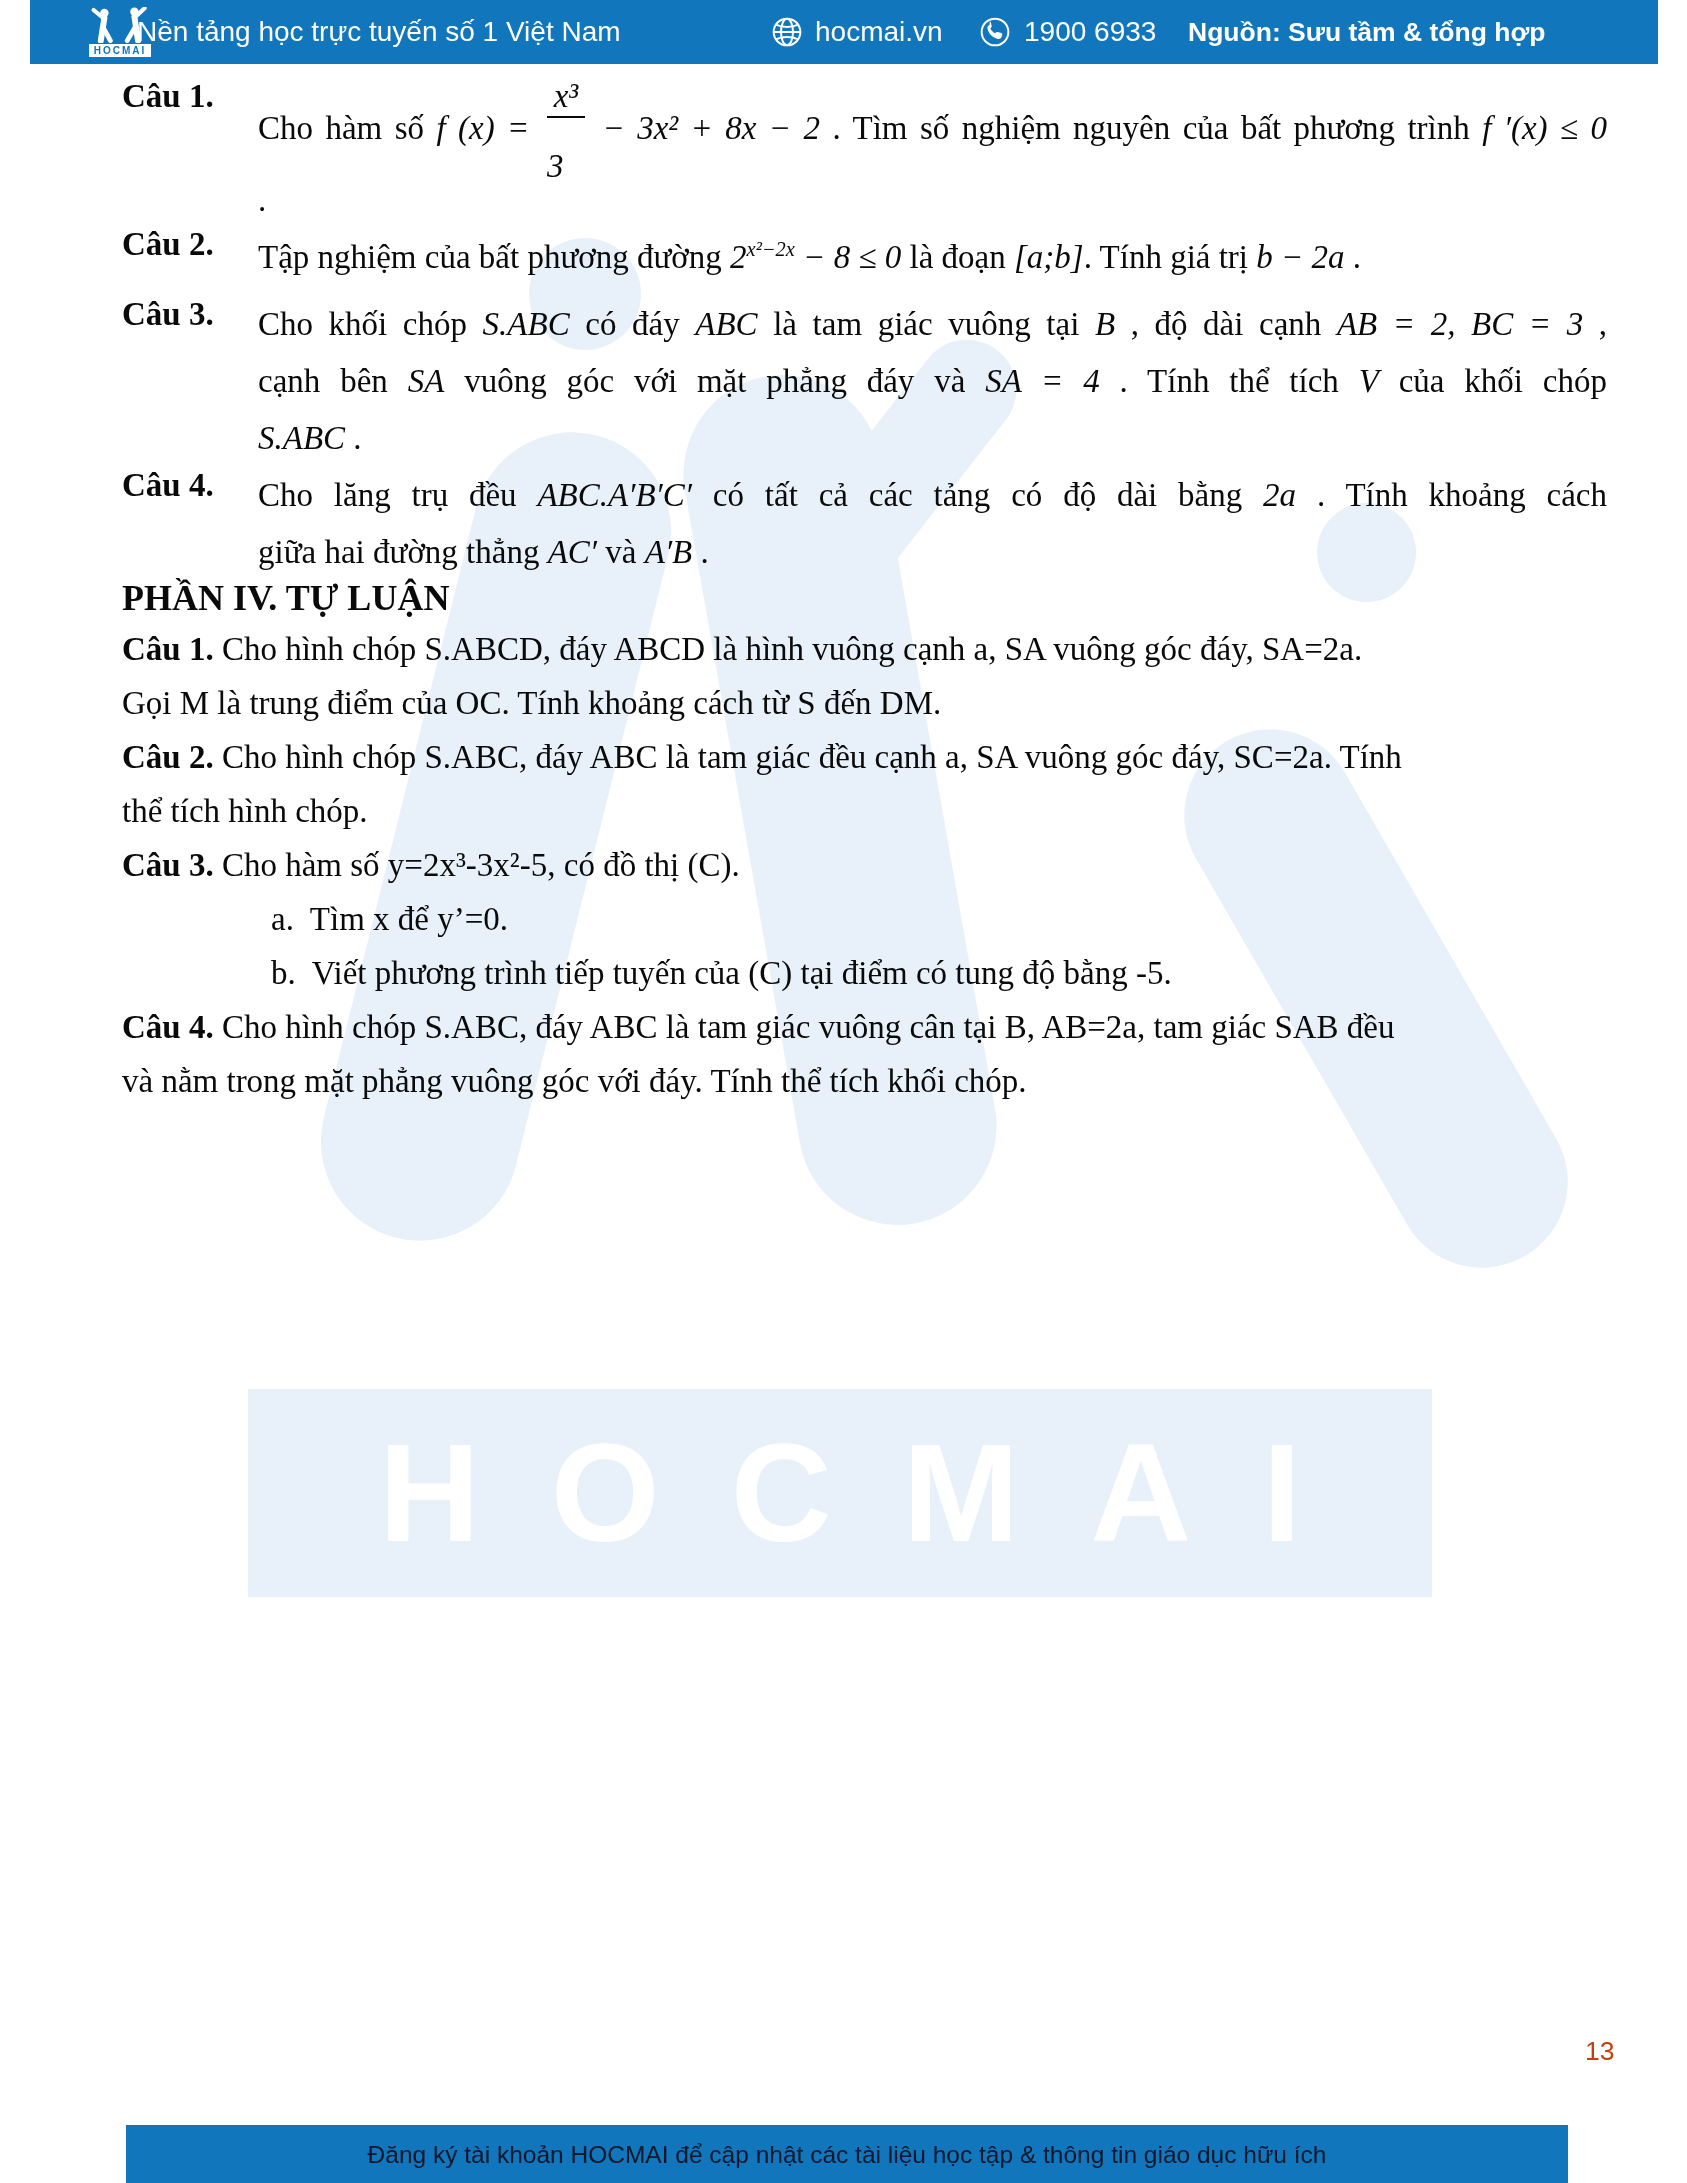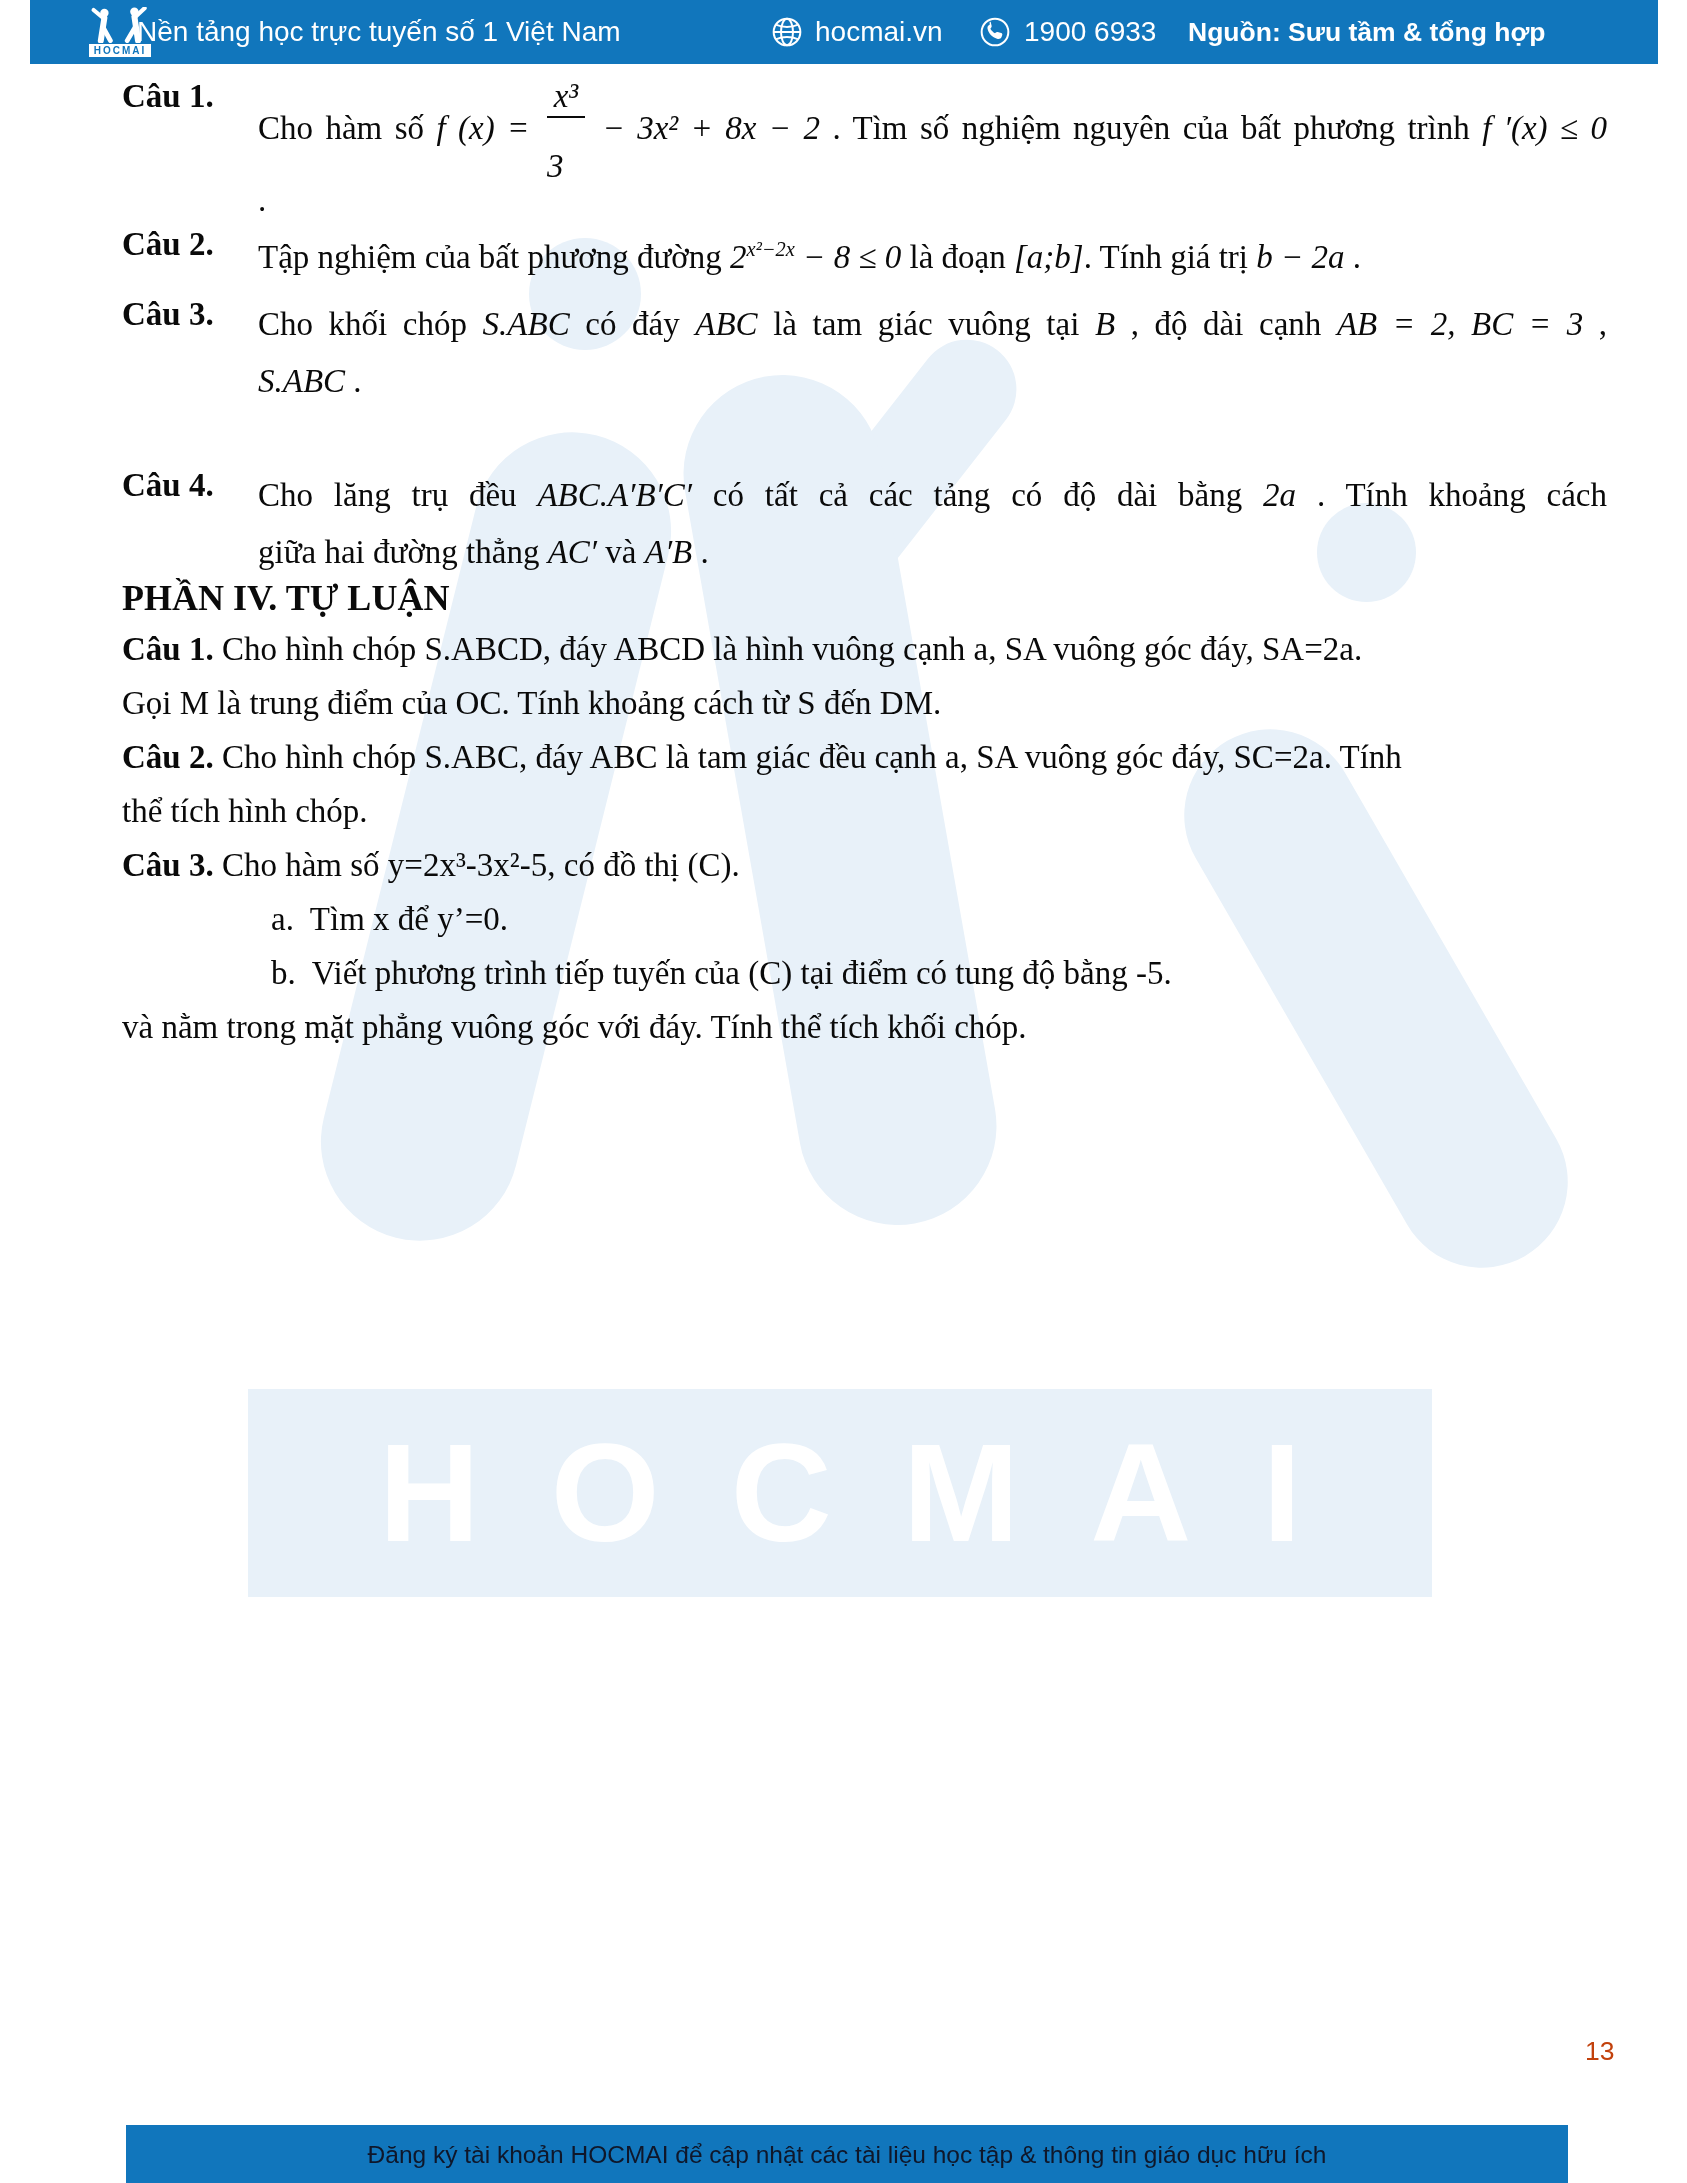--- a/index.html
+++ b/index.html
@@ -139,20 +139,21 @@
       <span class="p3label">Câu 2.</span>
       <div class="p3c">
         <div class="line" style="line-height:62px;"><span>Tập nghiệm của bất phương đường </span><span class="mv">2<sup>x²−2x</sup></span><span class="mv"> − 8 ≤ 0</span><span> là đoạn </span><span class="mv">[a;b]</span><span>. Tính giá trị </span><span class="mv">b − 2a</span><span> .</span></div>
       </div>
     </div>
 
     <div class="p3row" style="top:296px;">
       <span class="p3label">Câu 3.</span>
       <div class="p3c">
         <div class="line st"><span>Cho khối chóp </span><span class="mv">S.ABC </span><span>có đáy </span><span class="mv">ABC</span><span> là tam giác vuông tại </span><span class="mv">B</span><span> , độ dài cạnh </span><span class="mv">AB = 2, BC = 3</span><span> ,</span></div>
+        <div class="line st"><span>cạnh bên </span><span class="mv">SA</span><span> vuông góc với mặt phẳng đáy và </span><span class="mv">SA = 4</span><span> . Tính thể tích </span><span class="mv">V</span><span> của khối chóp</span></div>
         <div class="line"><span class="mv">S.ABC</span><span> .</span></div>
       </div>
     </div>
 
     <div class="p3row" style="top:467px;">
       <span class="p3label">Câu 4.</span>
       <div class="p3c">
         <div class="line st"><span>Cho lăng trụ đều </span><span class="mv">ABC.A′B′C′</span><span> có tất cả các tảng có độ dài bằng </span><span class="mv">2a</span><span> . Tính khoảng cách</span></div>
         <div class="line"><span>giữa hai đường thẳng </span><span class="mv">AC′</span><span> và </span><span class="mv">A′B</span><span> .</span></div>
       </div>
@@ -161,20 +162,21 @@
     <div class="p4head">PHẦN IV. TỰ LUẬN</div>
 
     <div class="p4">
       <div class="line"><span class="bl">Câu 1. </span><span>Cho hình chóp S.ABCD, đáy ABCD là hình vuông cạnh a, SA vuông góc đáy, SA=2a.</span></div>
       <div class="line"><span>Gọi M là trung điểm của OC. Tính khoảng cách từ S đến DM.</span></div>
       <div class="line"><span class="bl">Câu 2. </span><span>Cho hình chóp S.ABC, đáy ABC là tam giác đều cạnh a, SA vuông góc đáy, SC=2a. Tính</span></div>
       <div class="line"><span>thể tích hình chóp.</span></div>
       <div class="line"><span class="bl">Câu 3. </span><span>Cho hàm số y=2x³-3x²-5, có đồ thị (C).</span></div>
       <div class="line indent"><span>a.&nbsp; Tìm x để y’=0.</span></div>
       <div class="line indent"><span>b.&nbsp; Viết phương trình tiếp tuyến của (C) tại điểm có tung độ bằng -5.</span></div>
+      <div class="line"><span class="bl">Câu 4. </span><span>Cho hình chóp S.ABC, đáy ABC là tam giác vuông cân tại B, AB=2a, tam giác SAB đều</span></div>
       <div class="line"><span>và nằm trong mặt phẳng vuông góc với đáy. Tính thể tích khối chóp.</span></div>
     </div>
 
   </div>
 
   <div class="page-number">13</div>
 
   <div class="footer-bar">
     <span>Đăng ký tài khoản HOCMAI để cập nhật các tài liệu học tập &amp; thông tin giáo dục hữu ích</span>
   </div>

